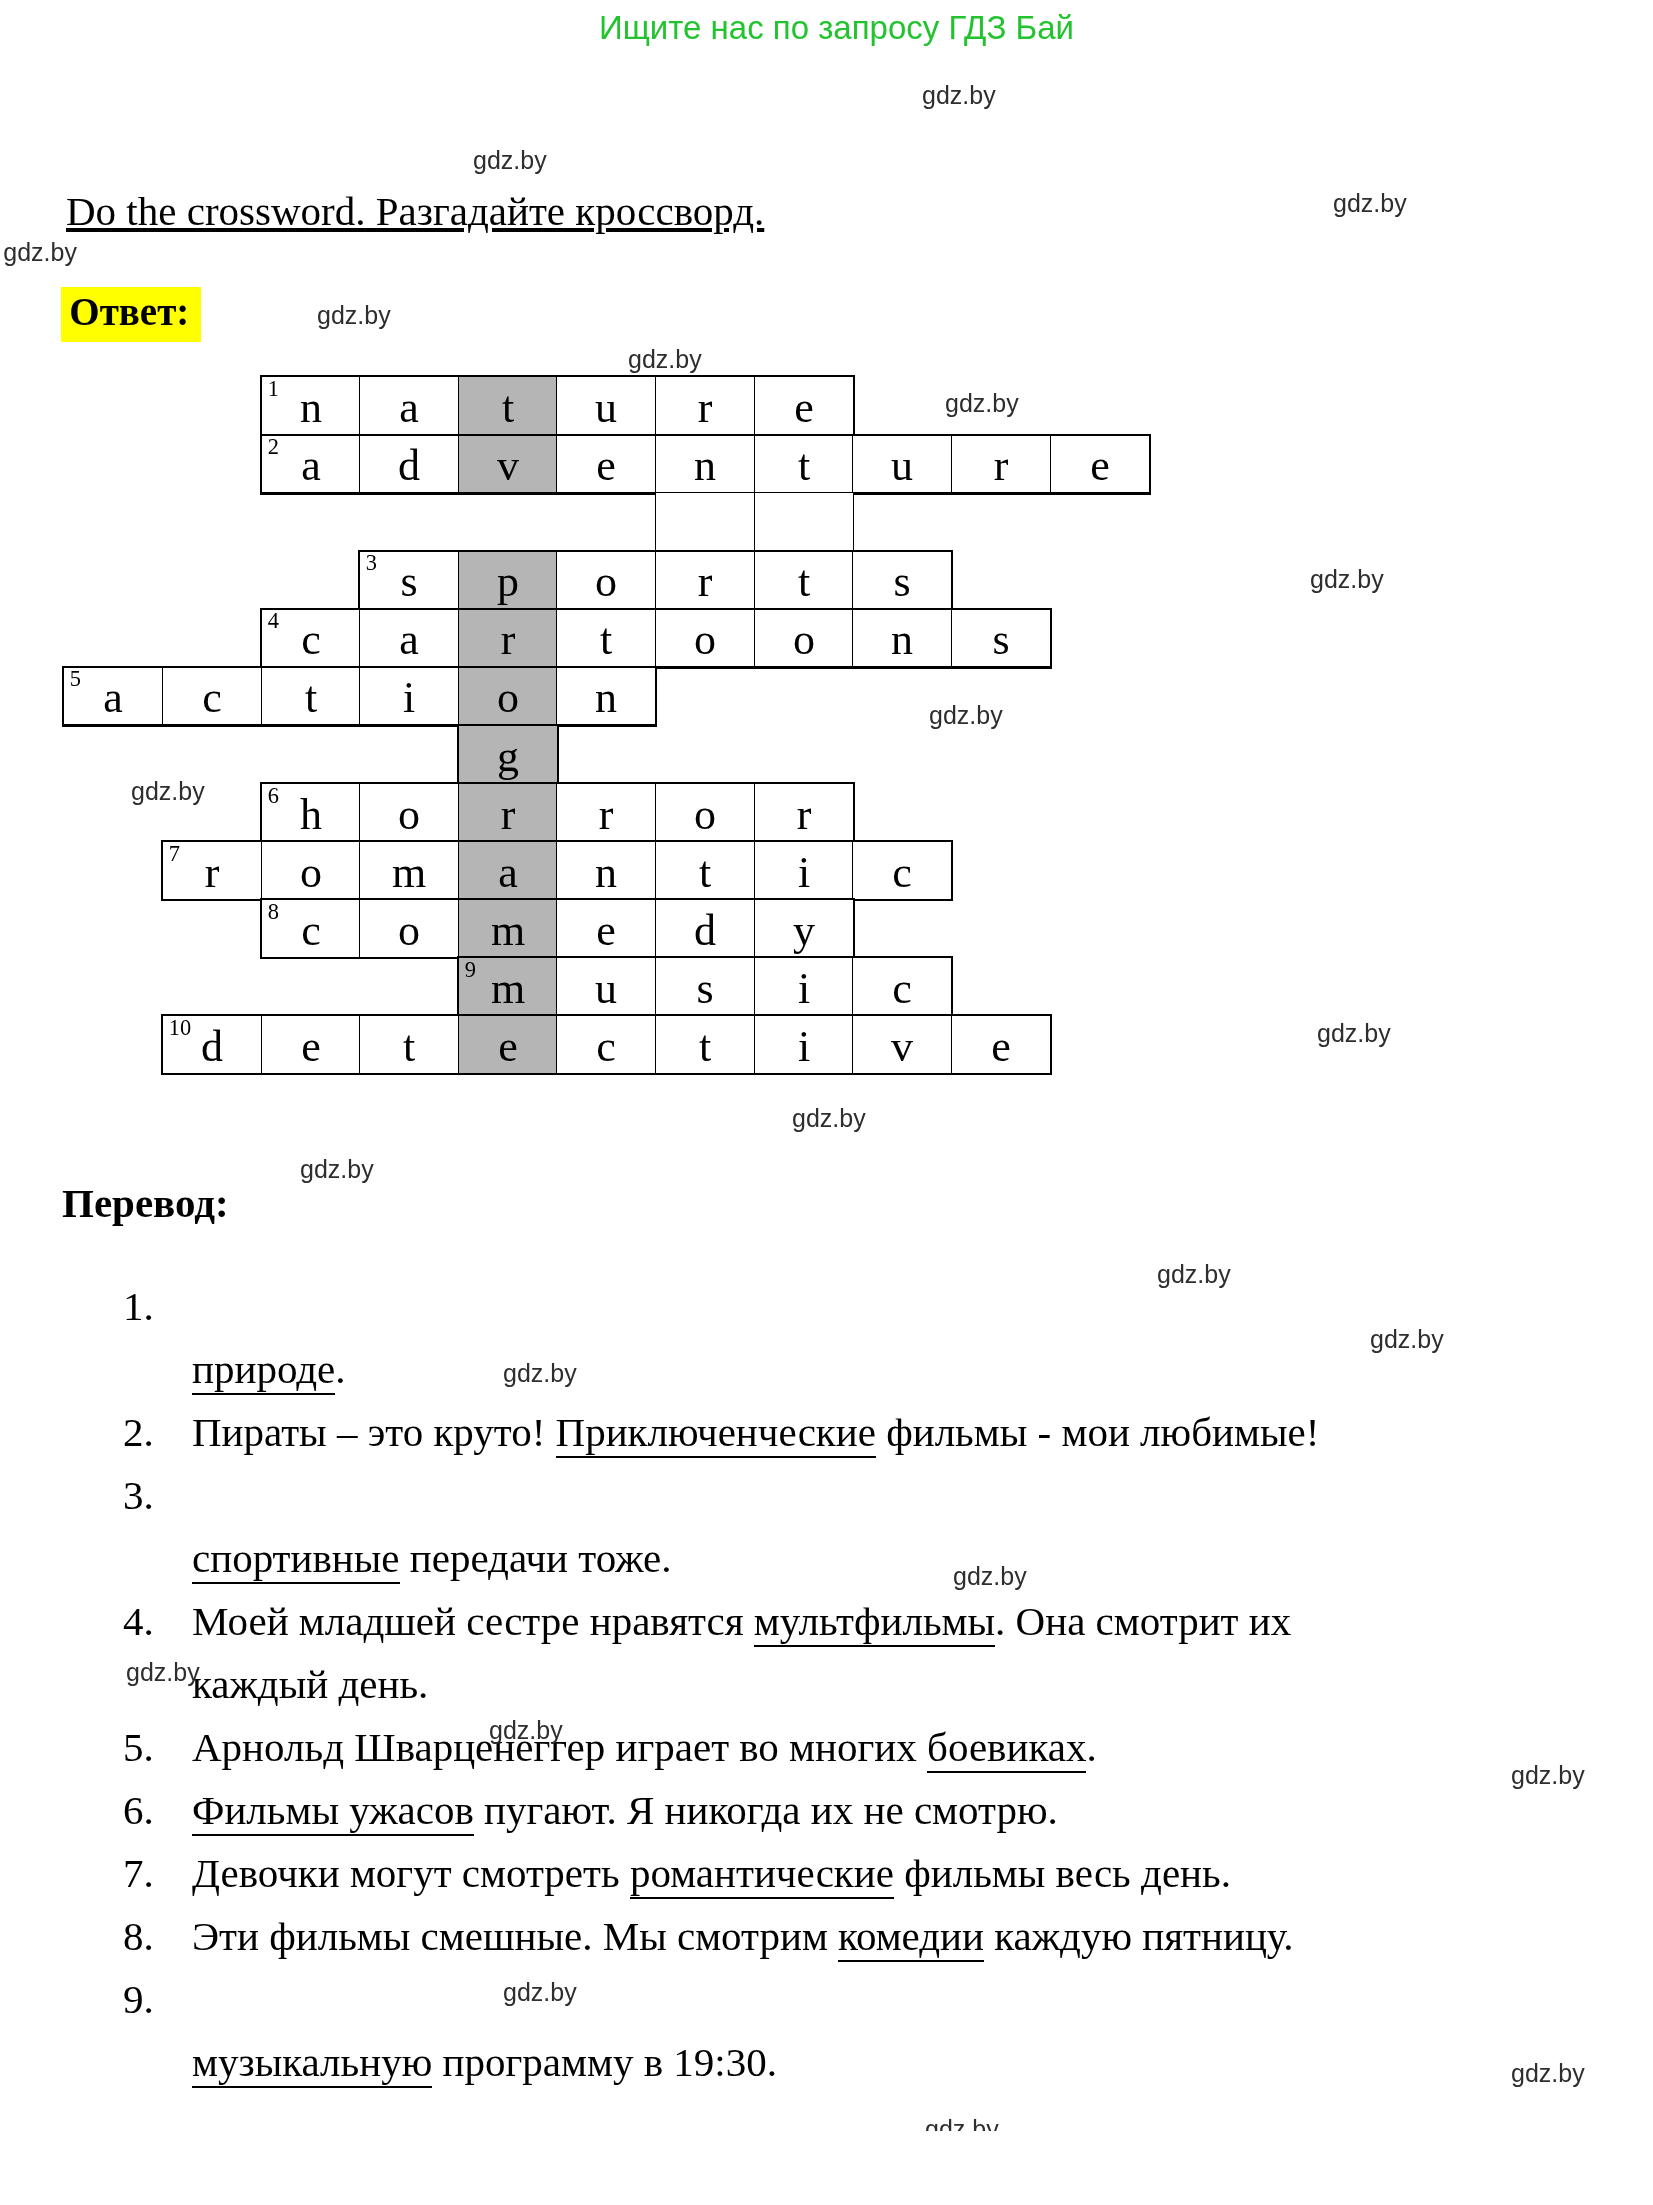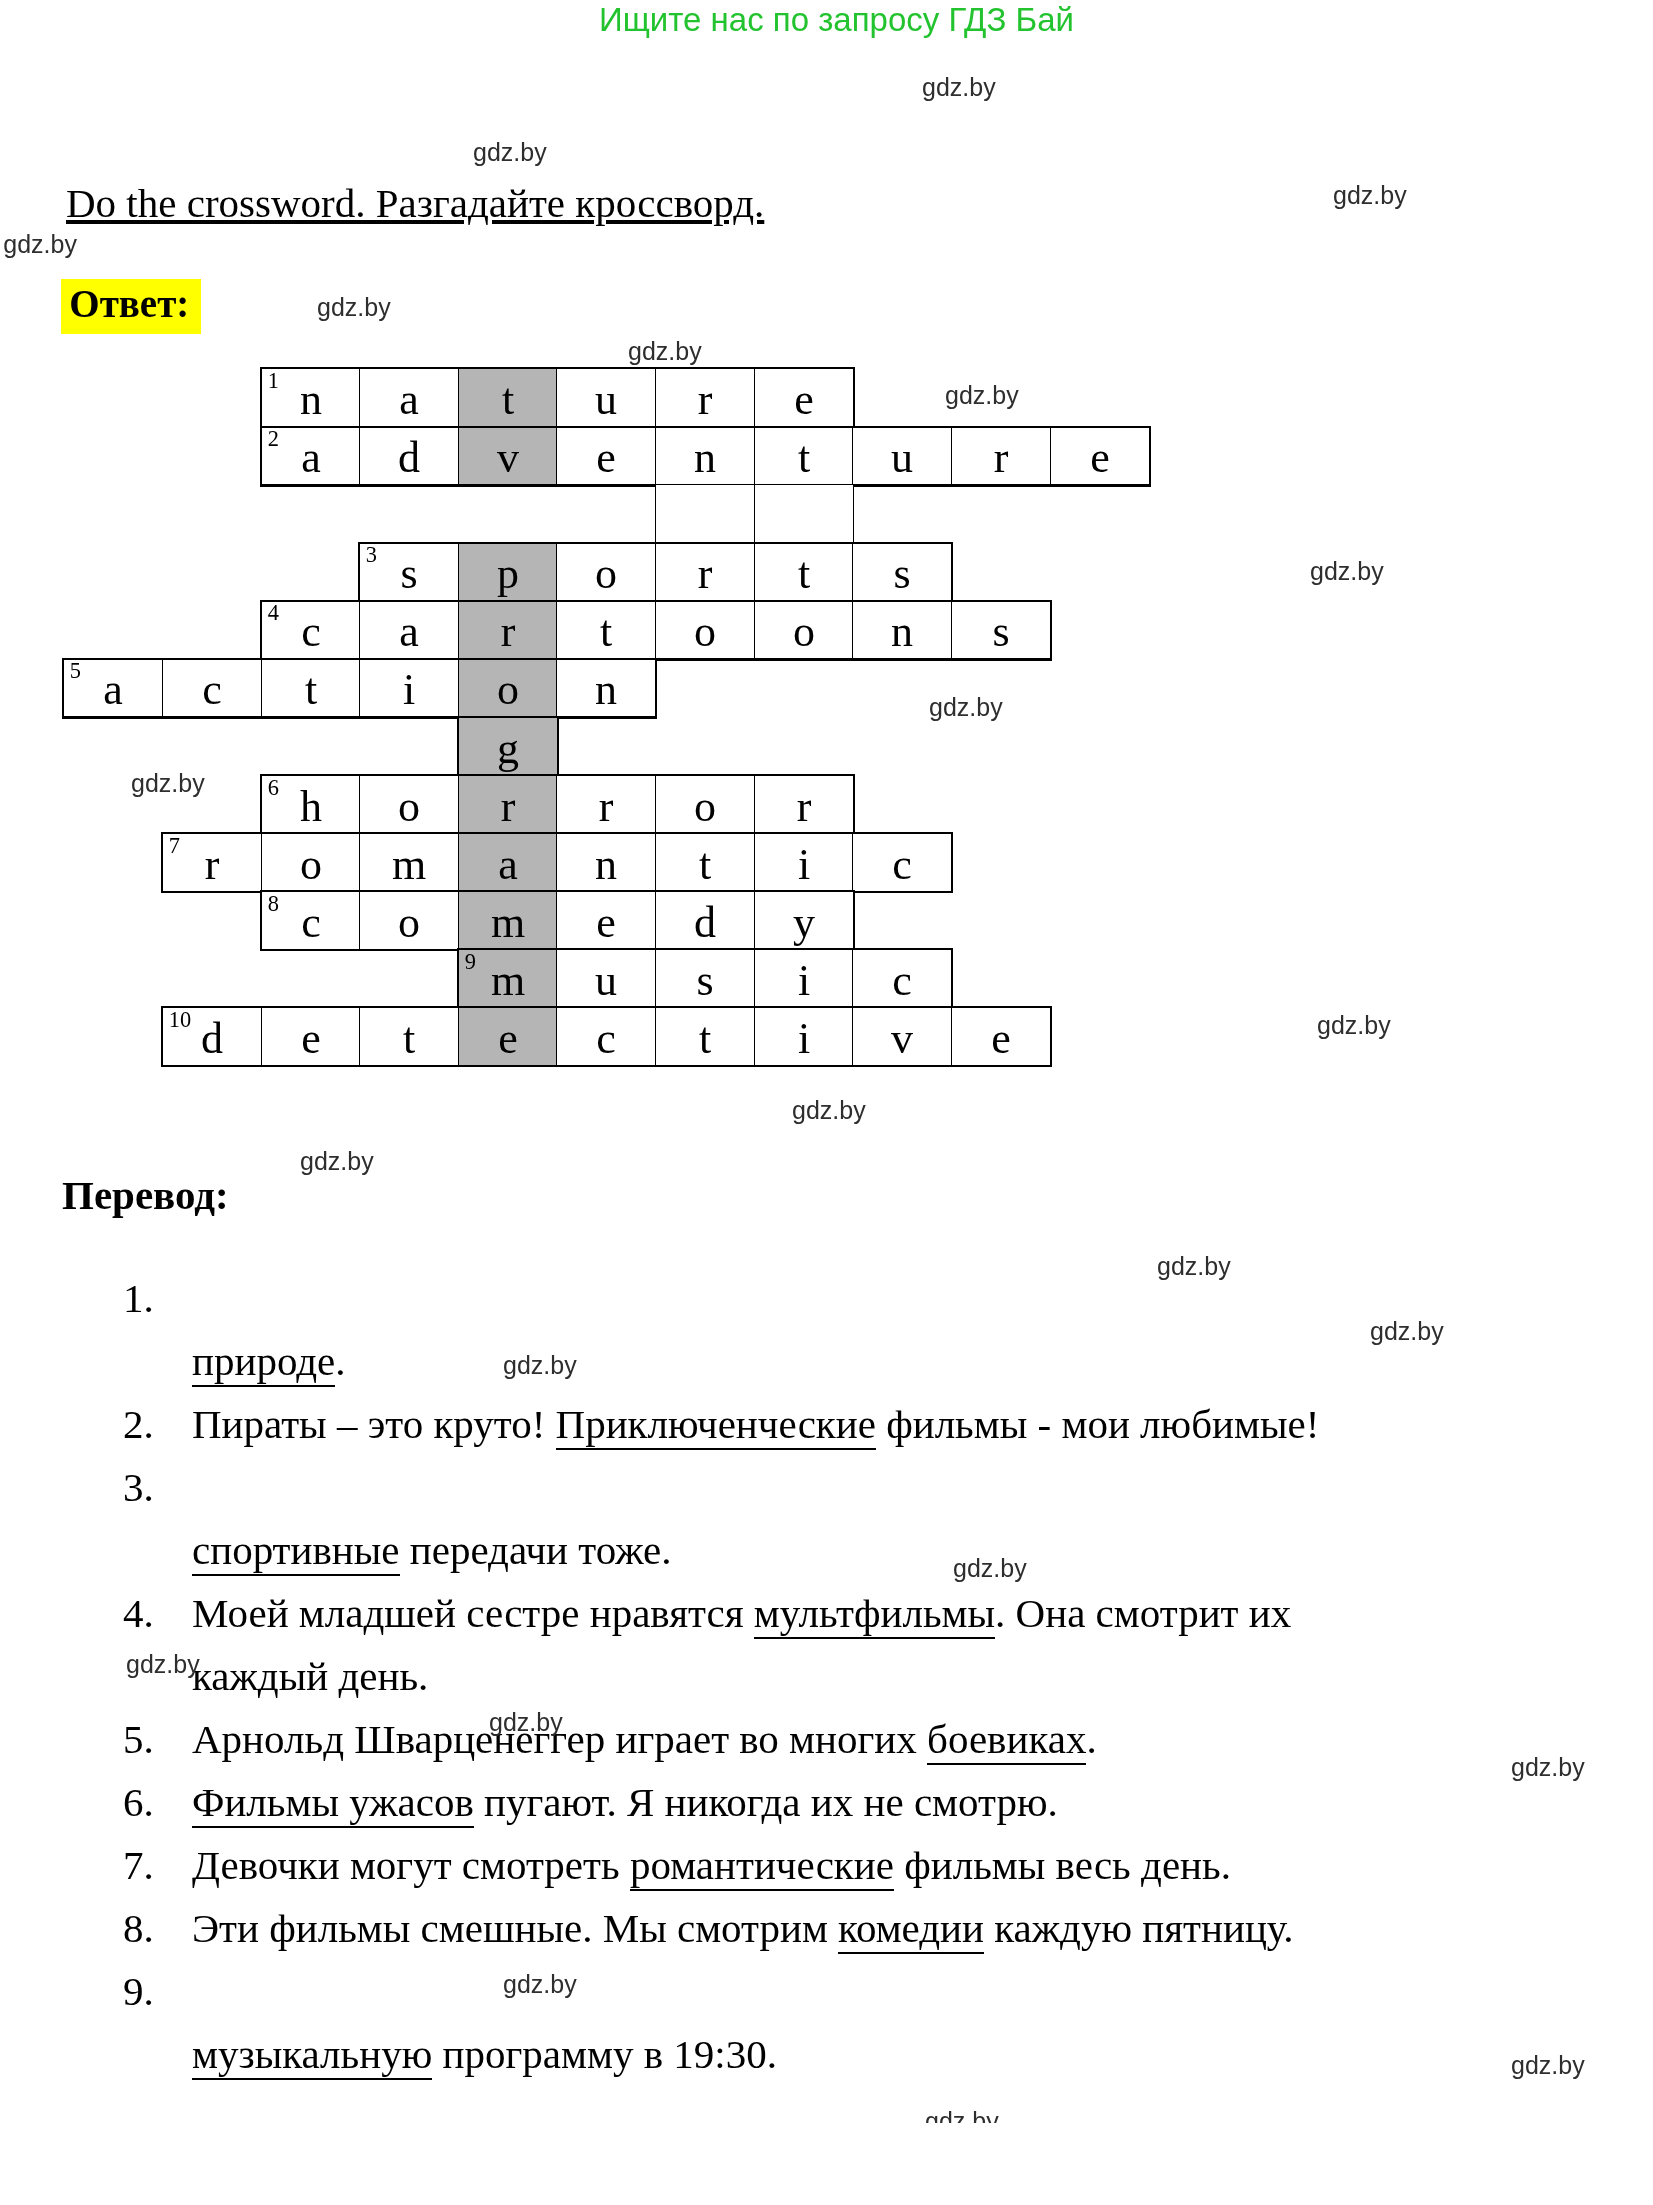--- a/index.html
+++ b/index.html
@@ -1,17 +1,17 @@
 <!DOCTYPE html>
 <html style="font-size:13.3px"><head>
 <meta charset="utf-8">
 <style>
   html,body{margin:0;padding:0;background:#fff;}
   #page{position:relative;width:1654px;height:2123px;background:#ffffff;overflow:hidden;
-        font-family:"Liberation Serif", serif;color:#000;}
+        font-family:"Liberation Serif", serif;color:#000;margin-top:8px;}
   .sans{font-family:"Liberation Sans", sans-serif;}
   #promo{position:absolute;left:599px;top:1.7px;font-size:33px;line-height:35px;font-weight:400;}
   .wm{position:absolute;font-family:"Liberation Sans", sans-serif;font-size:25px;color:#2e2e2e;white-space:nowrap;}
   #title{position:absolute;left:64px;top:80px;font-size:44px;font-weight:700;white-space:nowrap;}
   #subtitle{position:absolute;left:66px;top:179px;font-size:41px;white-space:nowrap;text-decoration:underline;}
   #answer-label{position:absolute;left:61px;top:279px;font-size:39px;font-weight:700;
                 padding:1.7px 11.6px 8.3px 8.3px;}
   #xword{position:absolute;left:0;top:0;}
   .cell{position:absolute;box-sizing:border-box;border:1.2px solid #000;background:#fff;
         display:flex;align-items:center;justify-content:center;font-size:44px;line-height:1;}

